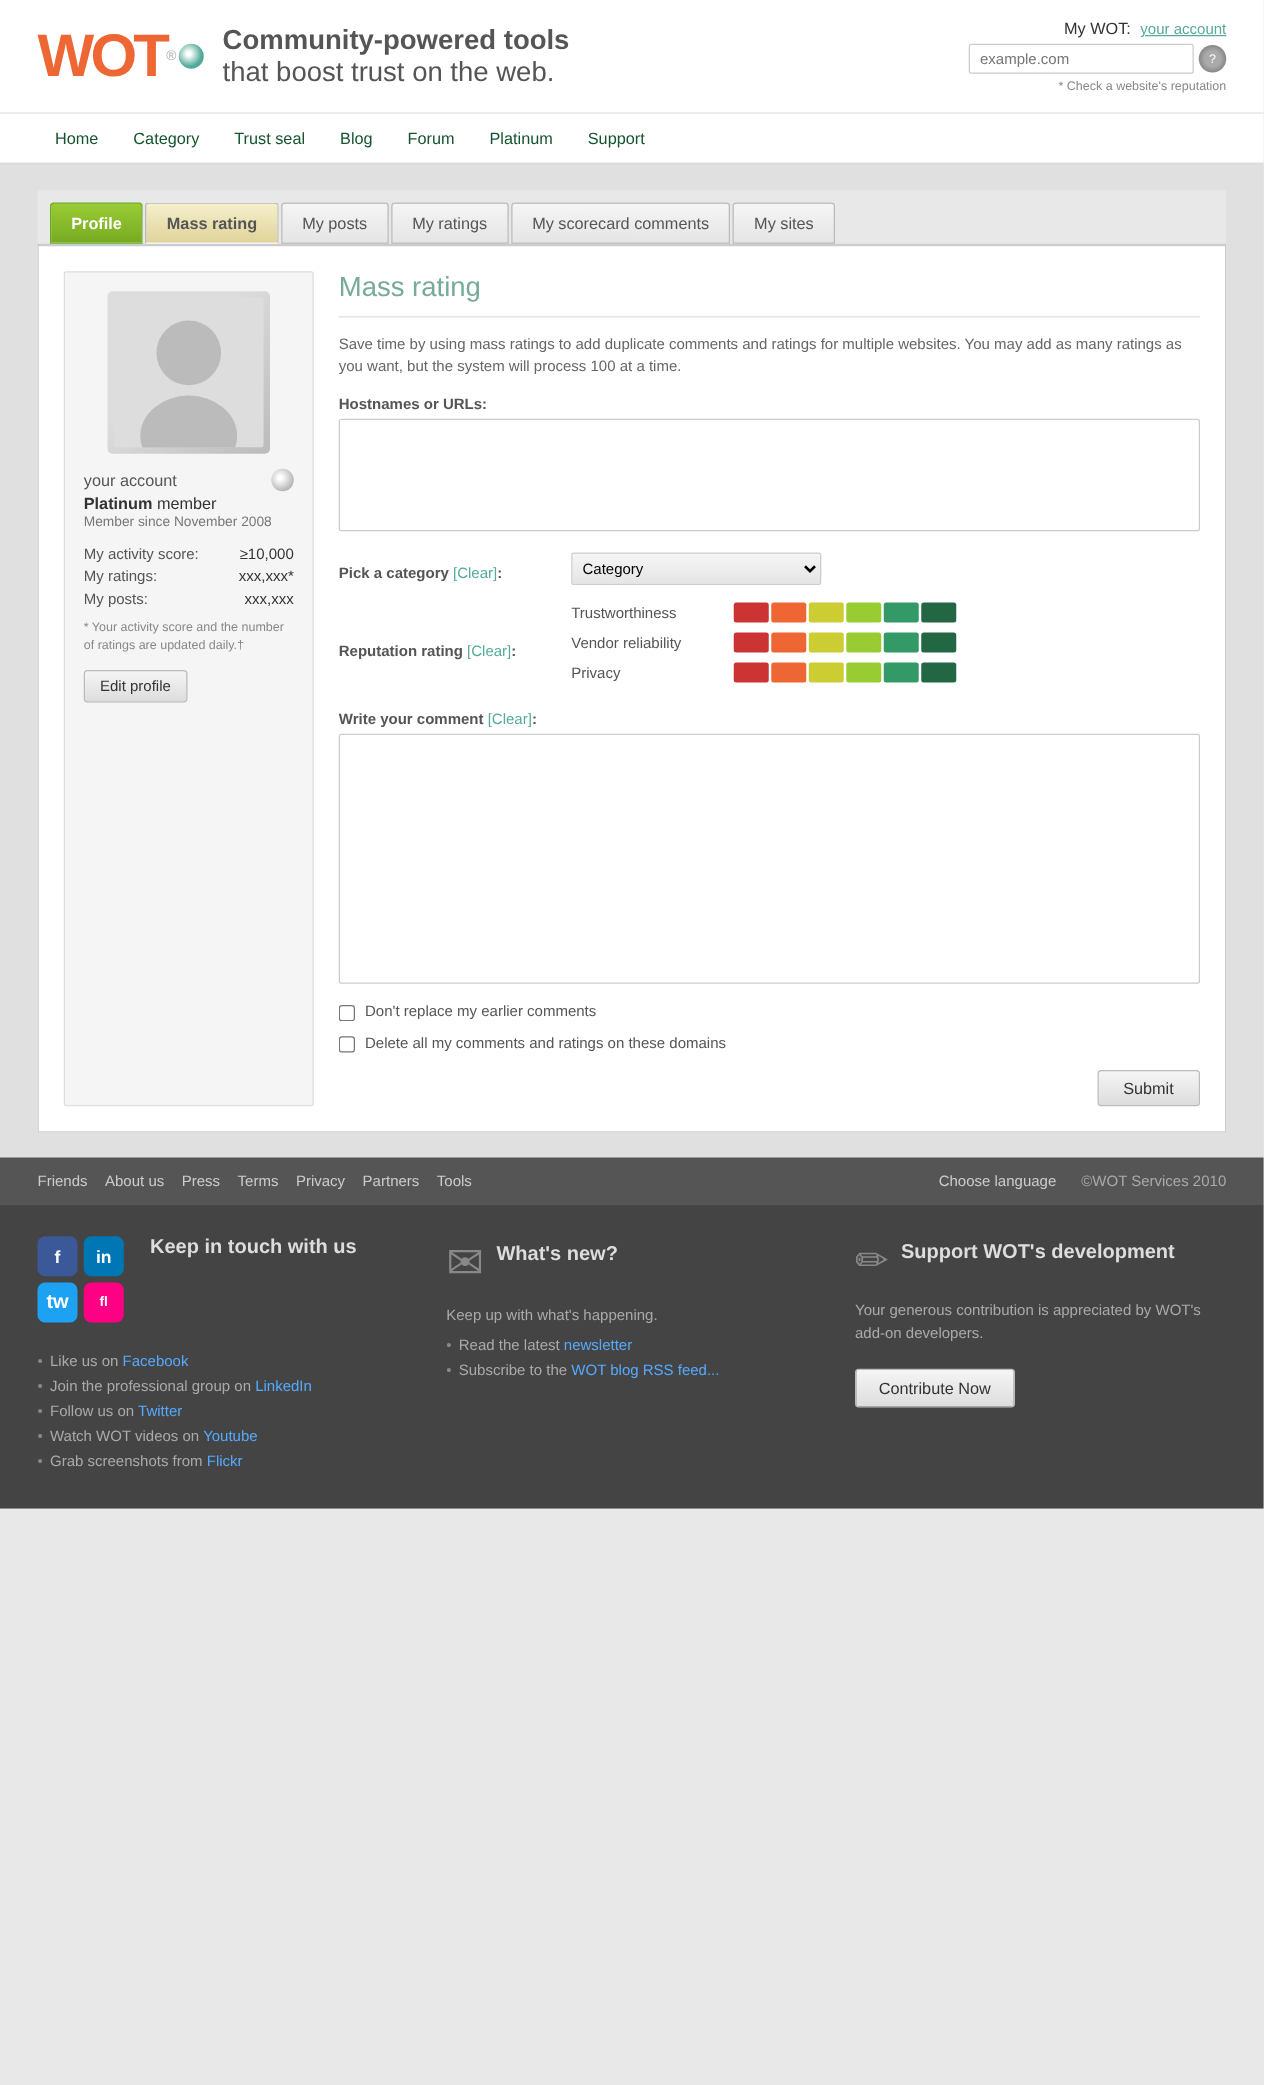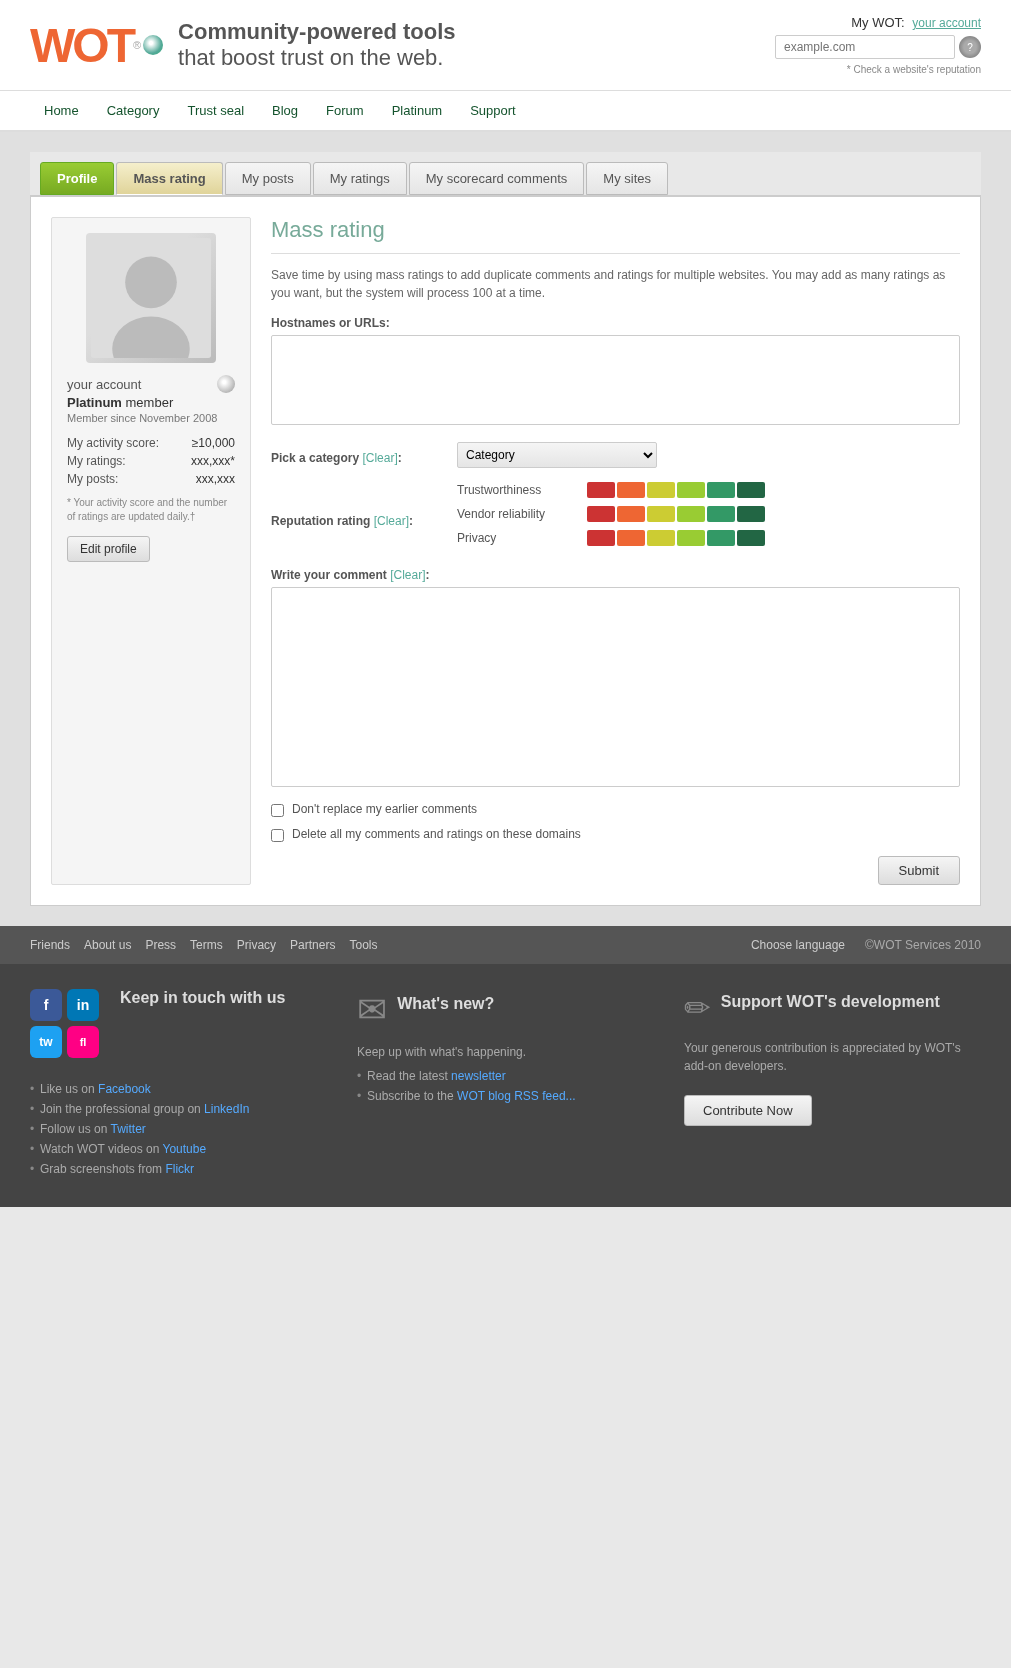--- a/index.html
+++ b/index.html
@@ -311,21 +311,21 @@
 </div>
 
 <div class="footer-bottom">
 
   <div class="footer-col">
     <div style="display:flex;gap:10px;margin-bottom:12px;">
       <div>
         <div class="social-icons">
           <div class="social-icon si-fb">f</div>
           <div class="social-icon si-li">in</div>
-          <div class="social-icon si-tw" style="background:#1da1f2;font-size:12px;">tw</div>
+          <div class="social-icon si-tw" style="background:#1da1f2;font-size:16px;">tw</div>
           <div class="social-icon si-flickr" style="font-size:11px;">fl</div>
         </div>
       </div>
       <div>
         <h3>Keep in touch with us</h3>
       </div>
     </div>
     <ul>
       <li>Like us on <a href="#">Facebook</a></li>
       <li>Join the professional group on <a href="#">LinkedIn</a></li>

